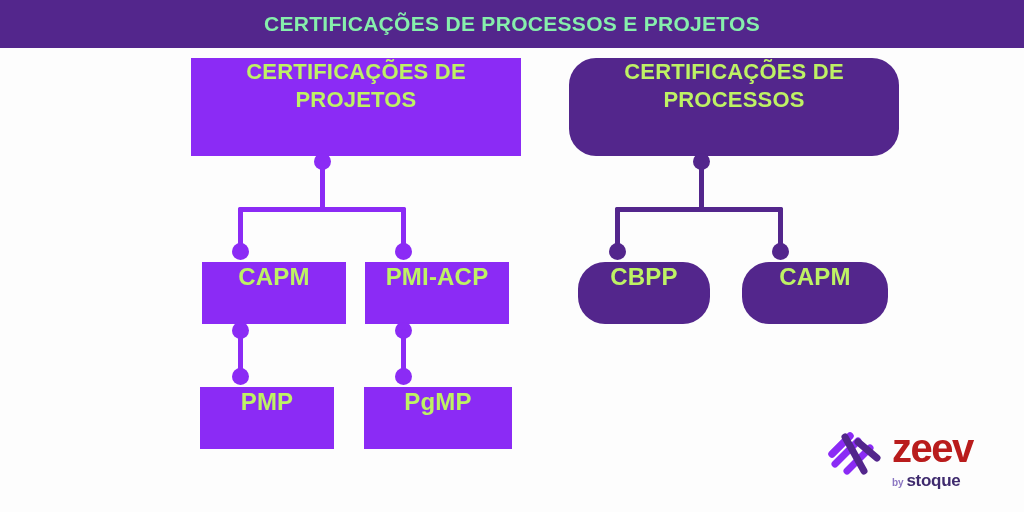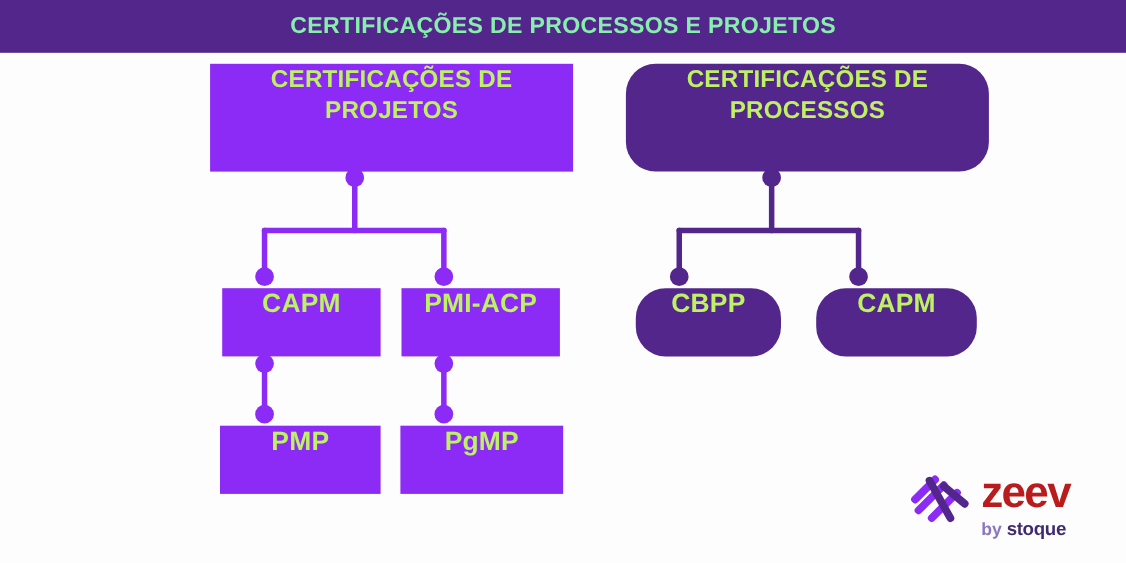--- a/index.html
+++ b/index.html
@@ -76,21 +76,21 @@
     position:absolute;left:68px;top:4px;
     font-size:40px;font-weight:bold;color:#b91c1c;letter-spacing:-1.5px;
     line-height:1;
   }
   .logo-sub{
     position:absolute;left:68px;top:48px;
     font-size:17px;font-weight:bold;color:#3F2B6E;letter-spacing:-.3px;
     line-height:1;white-space:nowrap;
   }
   .logo-sub .by{
-    font-size:16px;color:#8B76C2;font-weight:bold;letter-spacing:0;
+    font-size:10px;color:#8B76C2;font-weight:bold;letter-spacing:0;
   }
 </style>
 </head>
 <body>
 
 <div id="canvas">
 
   <div class="header">
     <div class="header-title">CERTIFICAÇÕES DE PROCESSOS E PROJETOS</div>
   </div>
@@ -119,21 +119,21 @@
   </div>
 
   <div class="dot light" style="left:232px;top:322px;"></div>
   <div class="vline light" style="left:238px;top:329px;height:42px;"></div>
   <div class="dot light" style="left:232px;top:368px;"></div>
 
   <div class="dot light" style="left:395px;top:322px;"></div>
   <div class="vline light" style="left:401px;top:329px;height:42px;"></div>
   <div class="dot light" style="left:395px;top:368px;"></div>
 
-  <div class="node light child" style="left:168px;top:387px;width:146px;height:62px;">
+  <div class="node light child" style="left:168px;top:387px;width:134px;height:62px;">
     <span class="node-label">PMP</span>
   </div>
   <div class="node light child" style="left:332px;top:387px;width:148px;height:62px;">
     <span class="node-label">PgMP</span>
   </div>
 
   <div class="node dark root" style="left:537px;top:58px;width:330px;height:98px;">
     <span class="node-label">CERTIFICAÇÕES DE PROCESSOS</span>
   </div>
 

